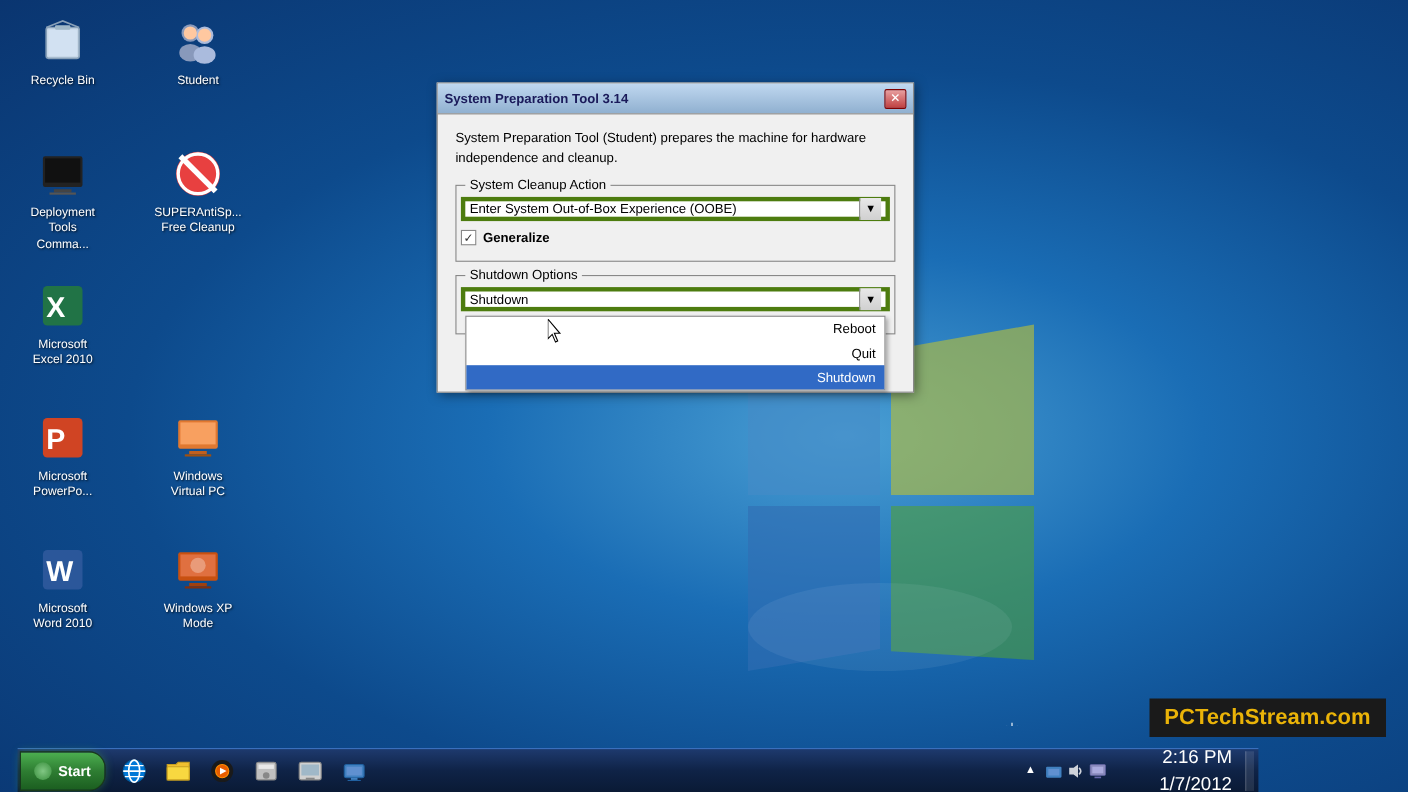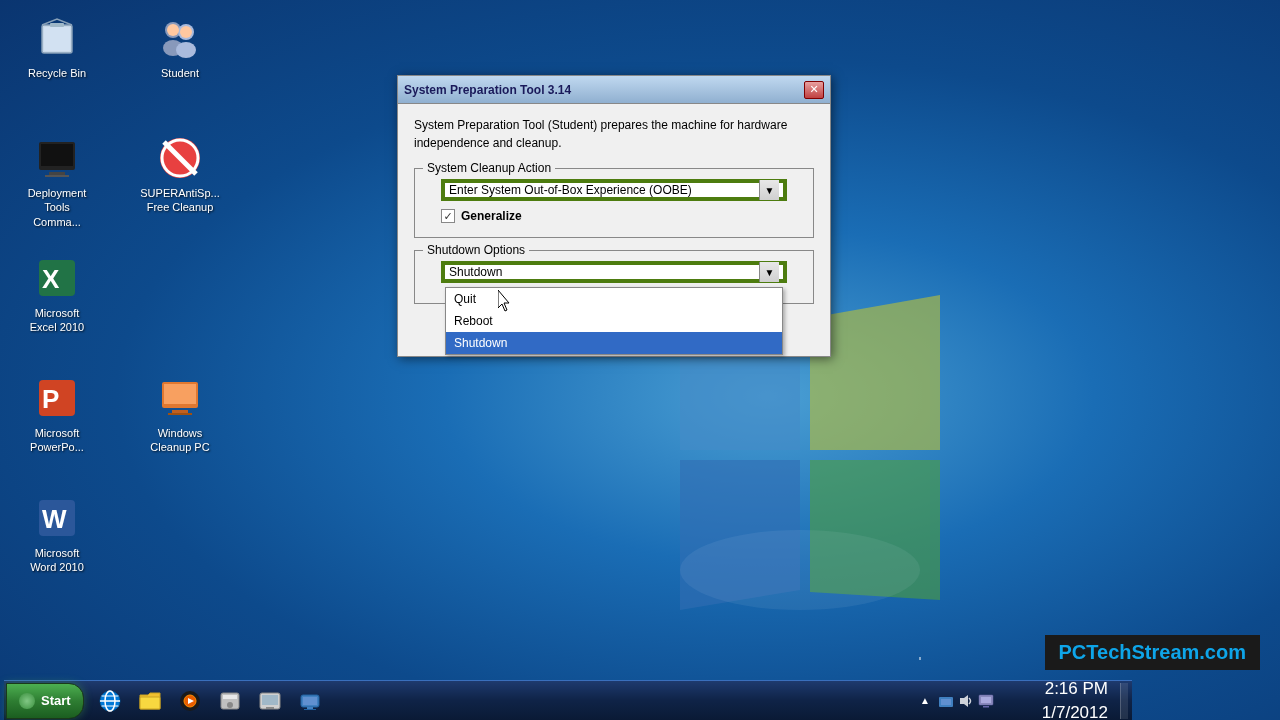--- a/index.html
+++ b/index.html
@@ -56,21 +56,21 @@
       font-size: 11px;
       text-align: center;
       text-shadow: 1px 1px 2px rgba(0,0,0,0.8);
       line-height: 1.3;
     }
 
     
     .taskbar {
       position: absolute;
       bottom: 0;
-      left: 4px;
+      left: 16px;
       width: 1128px;
       height: 40px;
       background: linear-gradient(to bottom, #1e3a6e 0%, #0f2347 50%, #0a1a35 100%);
       display: flex;
       align-items: center;
       border-top: 1px solid #3a6fbc;
       z-index: 100;
     }
     .start-button {
       height: 36px;
@@ -187,23 +187,24 @@
       padding: 12px 16px 16px;
     }
     .dialog-description {
       font-size: 12px;
       color: #000;
       margin-bottom: 16px;
       line-height: 1.5;
     }
     .dialog-group {
       border: 1px solid #888;
-      padding: 10px 26px 14px;
+      padding: 10px 4px 14px;
       margin-bottom: 12px;
       position: relative;
+      text-align: right;
     }
     .dialog-group-label {
       position: absolute;
       top: -8px;
       left: 8px;
       background: #f0f0f0;
       padding: 0 4px;
       font-size: 12px;
       color: #000;
     }
@@ -305,21 +306,21 @@
       bottom: 50px;
       right: 20px;
       background: #1a1a1a;
       color: white;
       font-size: 20px;
       font-weight: bold;
       padding: 6px 14px;
       z-index: 60;
       font-family: Arial, sans-serif;
     }
-    .watermark span { color: #0ea5e9; }
+    .watermark span { color: #eab308; }
   </style>
 </head>
 <body>
 
 <div class="desktop">
 
   <svg class="desktop-logo" viewBox="0 0 400 380">
 
     <path d="M80,60 L200,40 L200,170 L80,170 Z" fill="rgba(70,140,200,0.7)"></path>
 
@@ -411,33 +412,45 @@
 
   <div class="desktop-icon" style="top:370px;left:140px">
     <div class="icon-img">
       <svg width="44" height="44" viewBox="0 0 44 44">
         <rect x="4" y="6" width="36" height="26" rx="2" fill="#e07830"></rect>
         <rect x="6" y="8" width="32" height="20" fill="#f8a060"></rect>
         <rect x="14" y="34" width="16" height="3" fill="#c06020"></rect>
         <rect x="10" y="37" width="24" height="2" fill="#a05010"></rect>
       </svg>
     </div>
-    <span class="icon-label">Windows Cleanup PC</span>
+    <span class="icon-label">Windows Virtual PC</span>
   </div>
 
   <div class="desktop-icon" style="top:490px;left:17px">
     <div class="icon-img">
       <svg width="44" height="44" viewBox="0 0 44 44">
         <rect x="4" y="4" width="36" height="36" rx="4" fill="#2b579a"></rect>
         <text x="7" y="32" font-size="26" font-weight="bold" fill="white" font-family="Arial">W</text>
       </svg>
     </div>
     <span class="icon-label">Microsoft Word 2010</span>
   </div>
 
+  <div class="desktop-icon" style="top:490px;left:140px">
+    <div class="icon-img">
+      <svg width="44" height="44" viewBox="0 0 44 44">
+        <rect x="4" y="6" width="36" height="26" rx="2" fill="#c85010"></rect>
+        <rect x="6" y="8" width="32" height="20" fill="#e07040"></rect>
+        <circle cx="22" cy="18" r="7" fill="rgba(255,255,255,0.3)"></circle>
+        <rect x="14" y="34" width="16" height="3" fill="#a04010"></rect>
+        <rect x="10" y="37" width="24" height="2" fill="#803010"></rect>
+      </svg>
+    </div>
+    <span class="icon-label">Windows XP Mode</span>
+  </div>
 
   <div class="dialog">
     <div class="dialog-titlebar">
       <span class="dialog-title">System Preparation Tool 3.14</span>
       <div class="dialog-close-btn">✕</div>
     </div>
     <div class="dialog-body">
       <p class="dialog-description">System Preparation Tool (Student) prepares the machine for hardware independence and cleanup.</p>
 
       <div class="dialog-group">
@@ -455,22 +468,22 @@
       </div>
 
       <div class="dialog-group">
         <span class="dialog-group-label">Shutdown Options</span>
         <div class="select-row">
           <div class="select-box" style="position:relative;gap:32px;">
             <span>Shutdown</span>
             <div class="select-dropdown-arrow">▼</div>
 
             <div class="dropdown-popup">
+              <div class="dropdown-item">Reboot</div>
               <div class="dropdown-item">Quit</div>
-              <div class="dropdown-item">Reboot</div>
               <div class="dropdown-item selected">Shutdown</div>
             </div>
           </div>
         </div>
       </div>
 
       <div class="dialog-buttons">
         <button class="dialog-btn">OK</button>
         <button class="dialog-btn">Cancel</button>
       </div>

